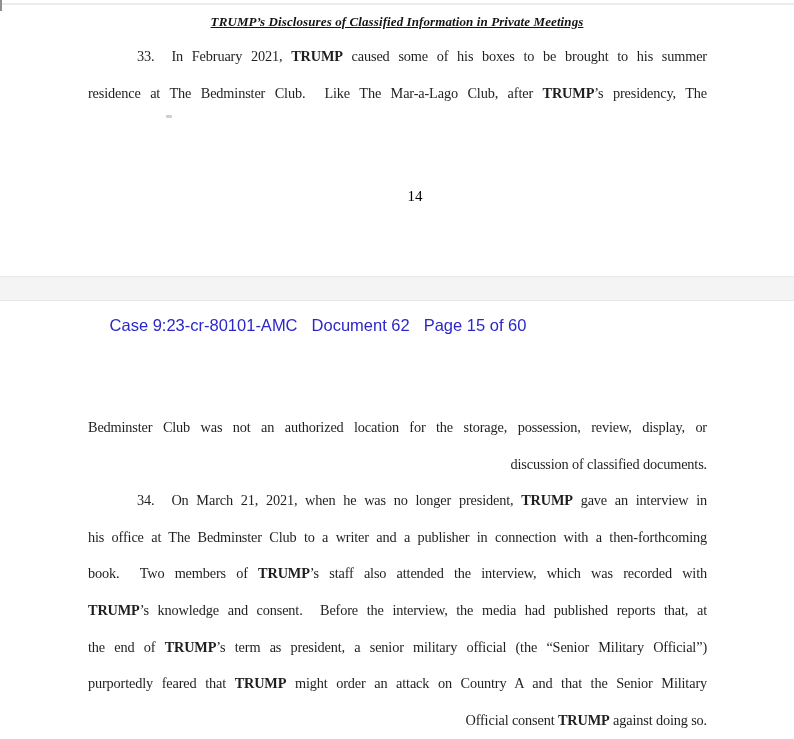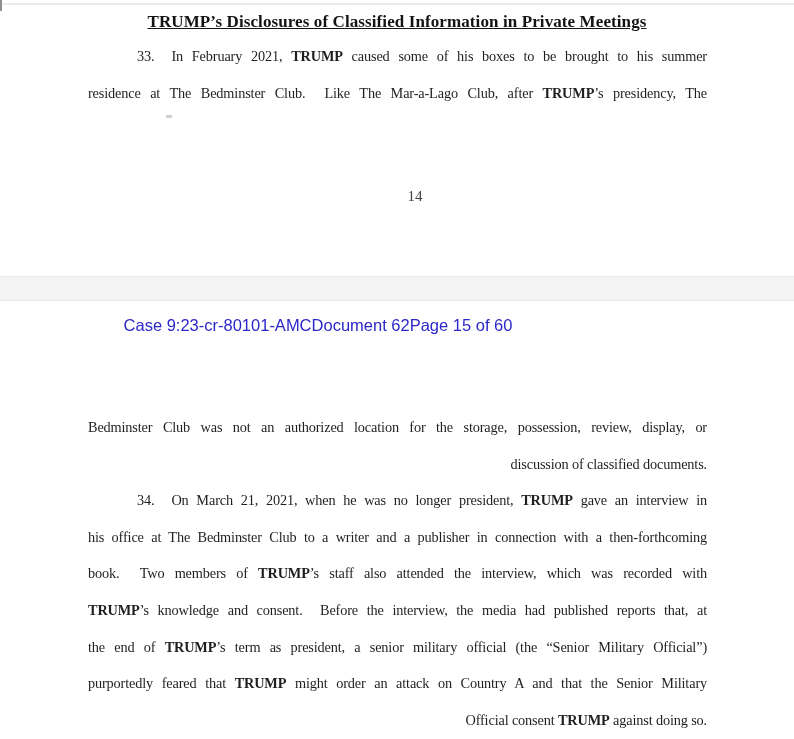--- a/index.html
+++ b/index.html
@@ -30,24 +30,25 @@
     background:#8f8f8f;
   }
   .cutoff-mark{
     position:absolute;left:166px;top:115px;width:6px;height:3px;
     background:#cfcfcf;border-radius:1px;
   }
   
   .heading{
     position:absolute;left:0;top:11px;width:794px;
     text-align:center;
-    font-size:17px;font-weight:bold;line-height:22px;
+    font-size:13px;font-weight:bold;line-height:22px;
     text-decoration:underline;
     color:#141414;
     letter-spacing:.1px;
+    font-style:italic;
   }
   
   .textcol{position:absolute;left:88px;width:619px;}
   #col-top{top:38px;}
   #col-bottom{top:409px;}
   .doc-line{
     position:relative;
     height:36.6px;line-height:36.6px;
     font-size:14.3px;
     letter-spacing:-0.15px;
@@ -58,33 +59,33 @@
   #col-top .doc-line{height:37px;line-height:37px;}
   .jline{text-align:justify;}
   .jline::after{content:"";display:inline-block;width:100%;height:0;}
   .nojust{text-align:right;}
   .indent{padding-left:49px;}
   .doc-line .b{font-weight:bold;}
   .doc-line .tab{display:inline-block;width:17px;}
   
   .page-number{
     position:absolute;left:0;top:186px;width:794px;
-    text-align:center;font-size:15px;line-height:20px;color:#404040;padding-left:36px;
+    text-align:center;font-size:15px;line-height:20px;color:#000000;padding-left:36px;
   }
   
   .page-gap{
     position:absolute;left:0;top:276px;width:794px;height:25px;
     background:var(--band-fill);
     border-top:1px solid var(--band-edge);
     border-bottom:1px solid var(--band-edge);
   }
   
   .stamp{
     position:absolute;left:0;top:314px;width:636px;
-    display:flex;justify-content:center;
+    display:flex;justify-content:center;gap:14px;
     font-family:"Liberation Sans", sans-serif;
     font-size:16.5px;line-height:22px;
     color:var(--stamp-blue);
     white-space:nowrap;
   }
 </style>
 </head>
 <body>
 
 <div id="canvas">

